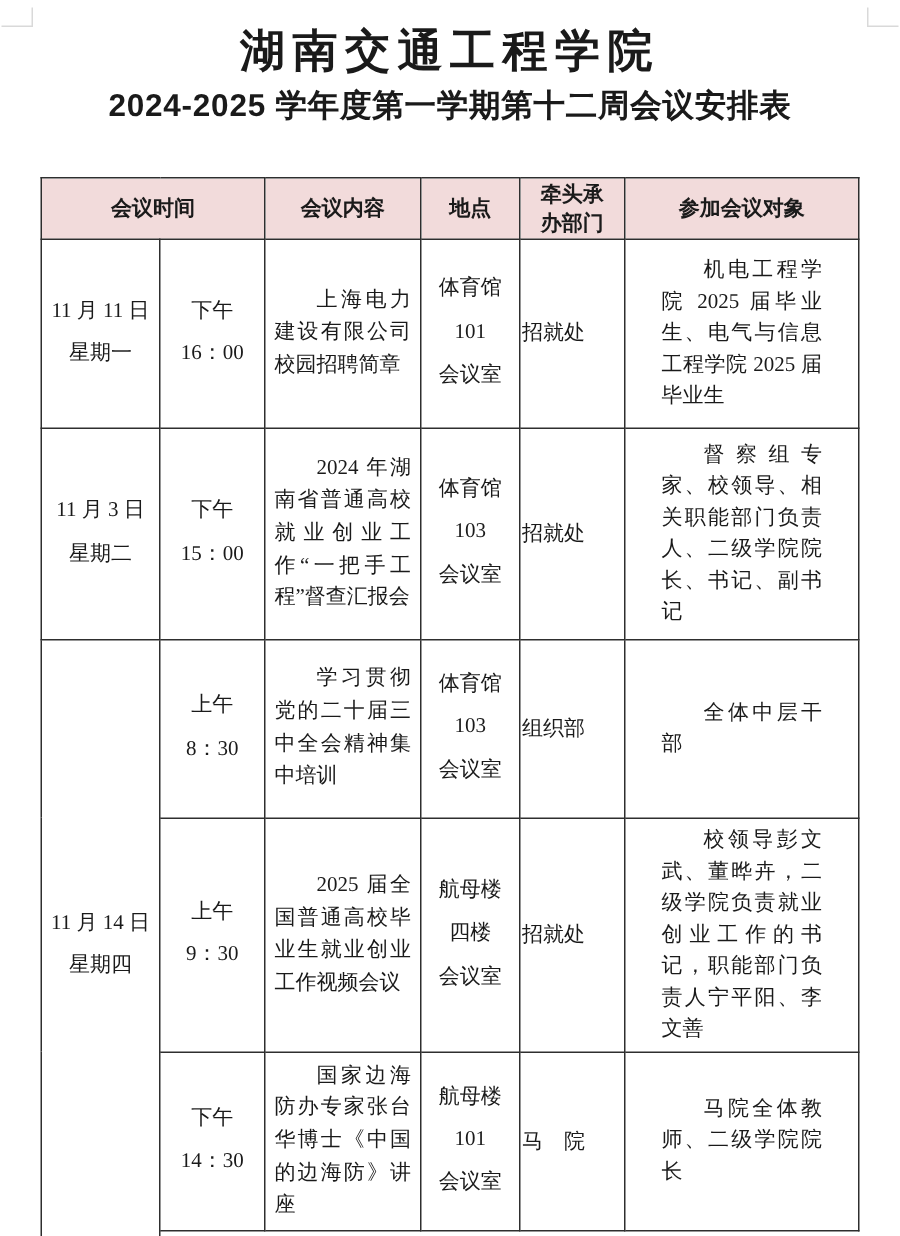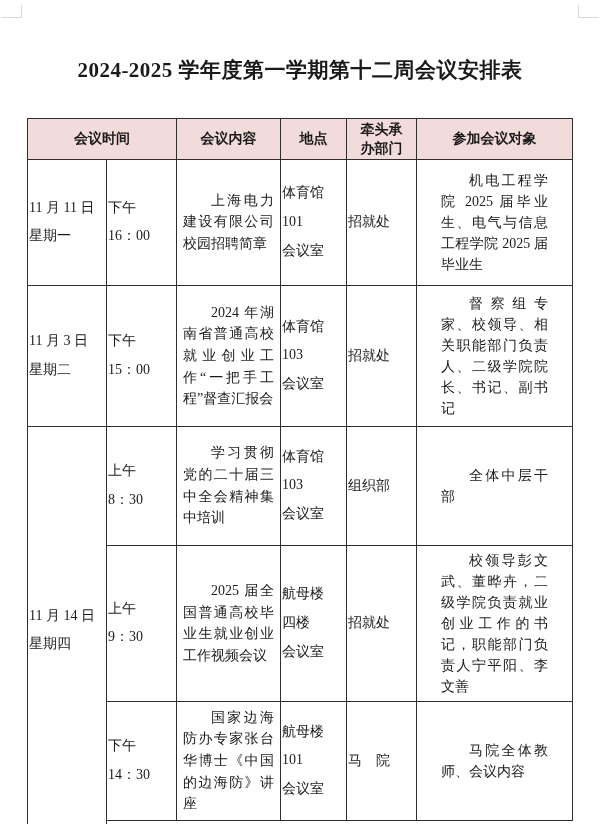--- a/index.html
+++ b/index.html
@@ -22,21 +22,21 @@
   .school-name {
     position: absolute; top: 14px; left: 0; width: 100%;
     text-align: center;
     font-size: 30px; font-weight: 700; letter-spacing: 5px;
     font-family: "DejaVu Serif", "Liberation Serif", serif;
   }
   .doc-title {
     position: absolute; top: 56px; left: 0; width: 100%;
     text-align: center;
     font-size: 21px; font-weight: 700; letter-spacing: 0.5px;
-    font-family: Liberation Serif, serif;
+    font-family: Liberation Sans, sans-serif;
   }
   .date-range {
     position: absolute; top: 88px; left: 0; width: 100%;
     text-align: center;
     font-size: 16px; font-weight: 700;
     font-family: "Liberation Serif", "DejaVu Serif", serif;
   }
 
   
   table.schedule {
@@ -54,20 +54,21 @@
   table.schedule th {
     background: #f2dbdb;
     font-family: "Liberation Sans", "DejaVu Sans", sans-serif;
     font-weight: 600;
     font-size: 14px;
     text-align: center;
     white-space: pre-line;
     line-height: 1.35;
   }
   td.c-date, td.c-time, td.c-loc {
+    text-align: center;
     white-space: pre-line;
     line-height: 2.05;
   }
   td.c-dept { text-align: left; }
   td.c-content {
     text-align: justify;
     text-justify: inter-character;
     text-indent: 2em;
     line-height: 1.55;
     padding: 4px 6px;
@@ -85,20 +86,21 @@
   tr.cut td { border: none; }
 </style>
 </head>
 <body>
 
 <div id="page">
 
   <div class="corner tl"></div>
   <div class="corner tr"></div>
 
+  <div class="school-name">湖南交通工程学院</div>
   <div class="doc-title">2024-2025 学年度第一学期第十二周会议安排表</div>
 
   <table class="schedule">
     <colgroup>
       <col style="width:79px">
         <col style="width:70px">
         <col style="width:104px">
       <col style="width:66px">
         <col style="width:70px">
         <col style="width:156px">
@@ -165,21 +167,21 @@
     </tr>
 
     <tr style="height:119px">
       <td class="c-time">下午
 14：30</td>
       <td class="c-content">国家边海防办专家张台华博士《中国的边海防》讲座</td>
       <td class="c-loc">航母楼
 101
 会议室</td>
       <td class="c-dept">马　院</td>
-      <td class="c-part">马院全体教师、会议内容</td>
+      <td class="c-part">马院全体教师、二级学院院长</td>
     </tr>
 
     <tr class="cut" style="height:14px">
       <td></td>
       <td></td>
       <td></td>
       <td></td>
       <td></td>
     </tr>
   </tbody>

